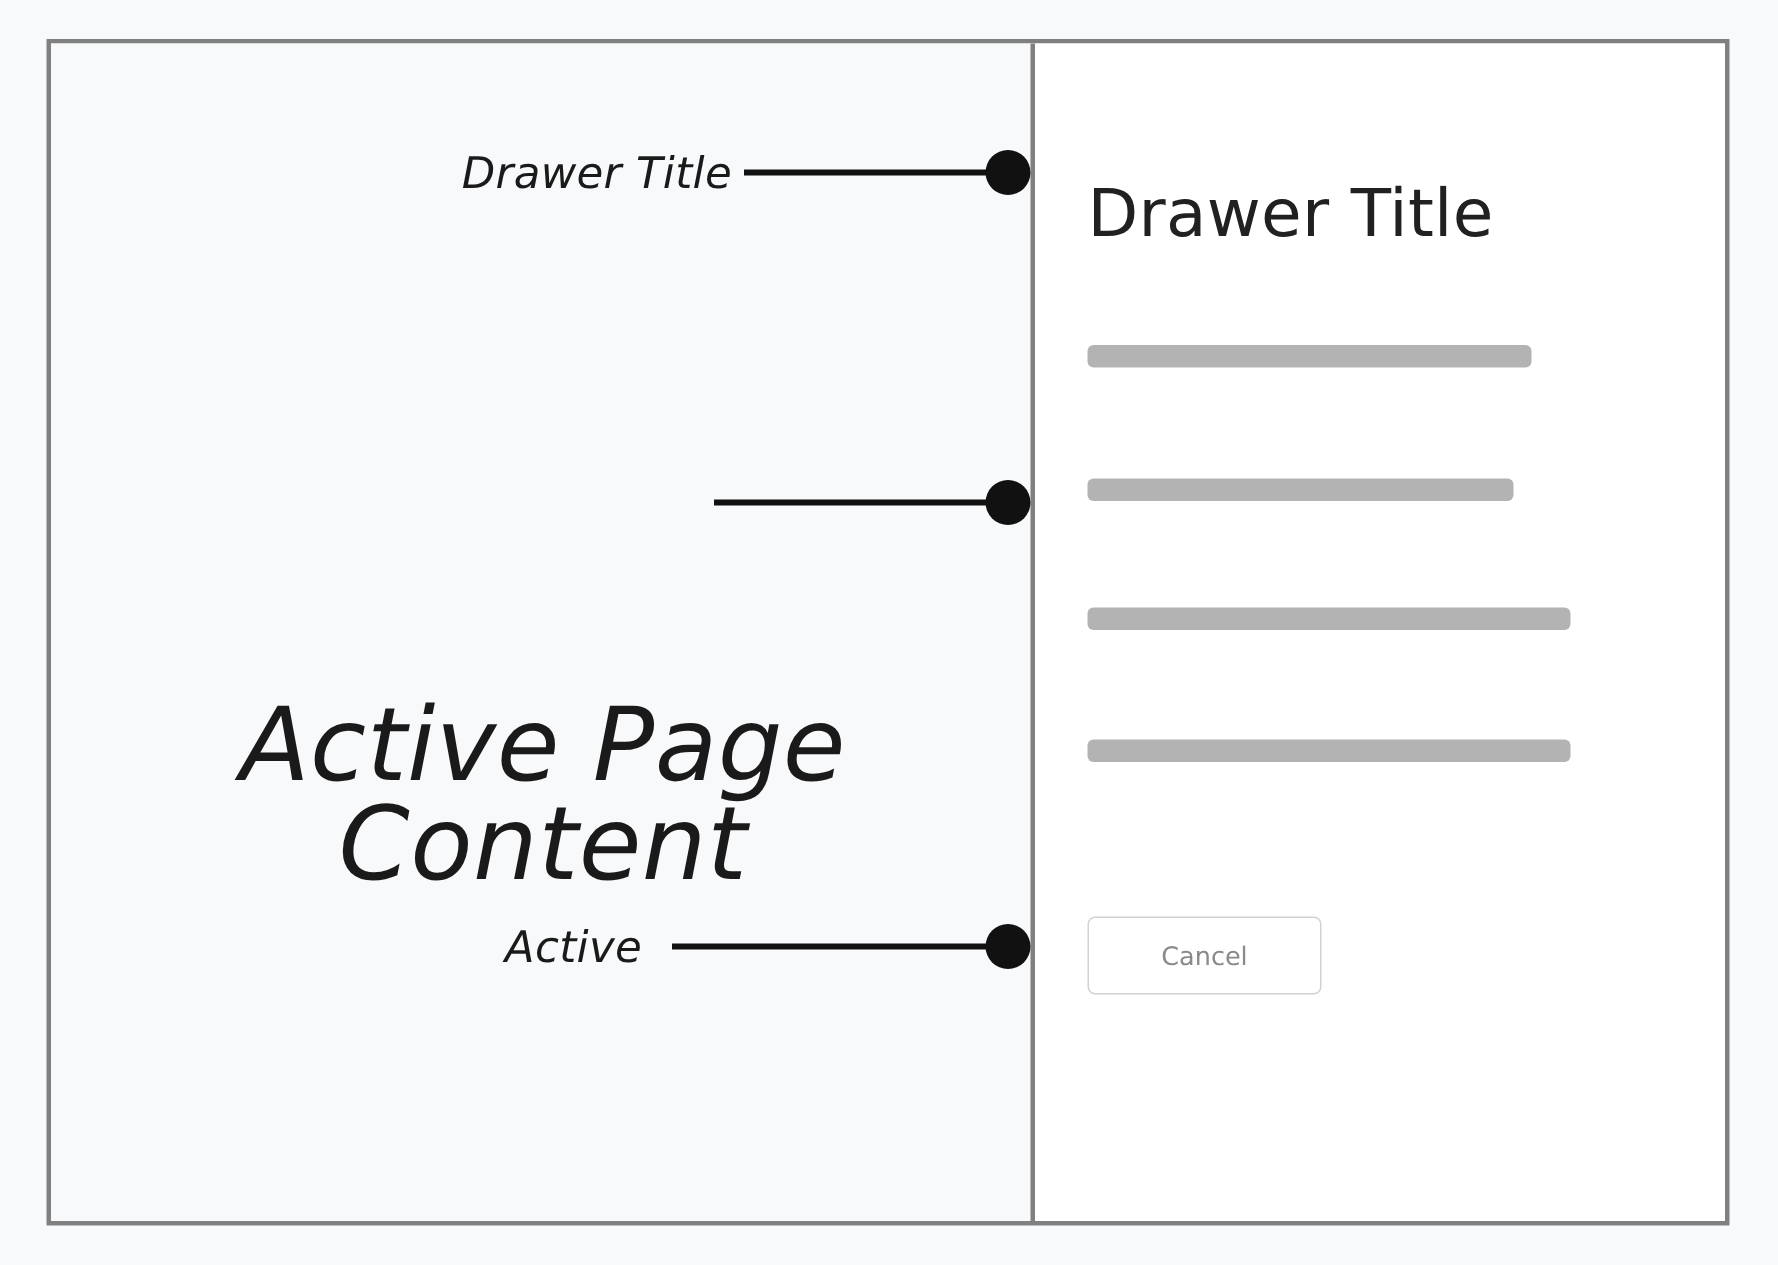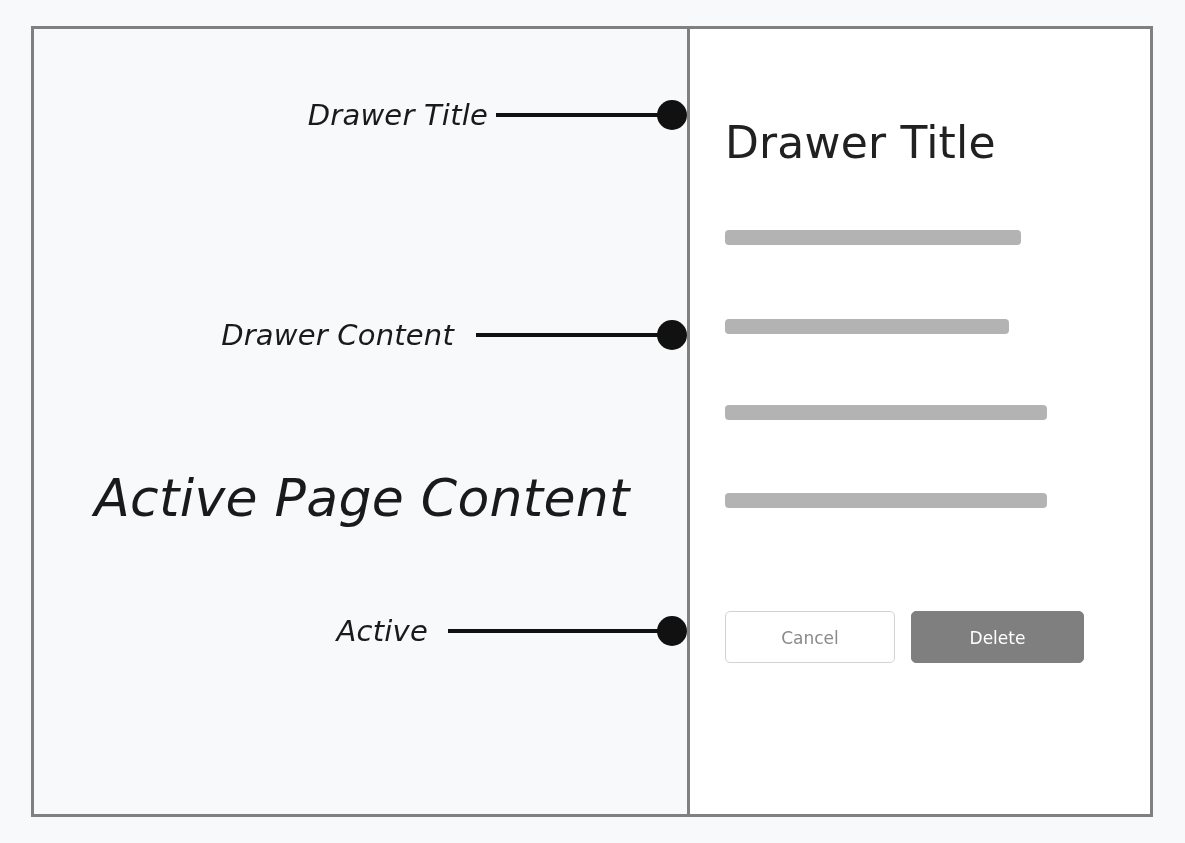--- a/index.html
+++ b/index.html
@@ -93,21 +93,21 @@
   #callout-actions .callout-line { width: 210px; margin-left: 20px; }
 
   
   .page-heading {
     position: absolute;
     left: 0;
     top: 436px;
     width: 656px;
     text-align: center;
     font-style: italic;
-    font-size: 52px;
+    font-size: 68px;
     line-height: 66px;
     color: #1a1a1a;
     letter-spacing: 0.3px;
   }
 
   
   .drawer-title {
     position: absolute;
     left: 35px;
     top: 86px;
@@ -144,21 +144,21 @@
     border-radius: 5px;
     font-size: 17px;
     line-height: 52px;
     text-align: center;
     box-sizing: border-box;
     font-family: "DejaVu Sans", "Liberation Sans", sans-serif;
     padding: 0;
     cursor: pointer;
   }
   .btn-cancel {
-    width: 170px;
+    width: 156px;
     background: #ffffff;
     border: 1px solid #d2d2d2;
     color: #8a8a8a;
   }
   .btn-delete {
     width: 173px;
     background: #7f7f7f;
     border: 1px solid #7f7f7f;
     color: #ffffff;
   }
@@ -178,34 +178,32 @@
 
       <div class="drawer-title">Drawer Title</div>
 
       <div class="skeleton-bar b1" style="width: 296px; background: rgb(179, 179, 179);"></div>
       <div class="skeleton-bar b2" style="width: 284px; background: rgb(179, 179, 179);"></div>
       <div class="skeleton-bar b3" style="width: 322px; background: rgb(179, 179, 179);"></div>
       <div class="skeleton-bar b4" style="width: 322px; background: rgb(179, 179, 179);"></div>
 
       <div class="drawer-actions">
         <button class="btn btn-cancel">Cancel</button>
-        <button class="btn btn-delete">Delete</button>
       </div>
 
     </div>
   </div>
 
   <div class="callout" id="callout-title">
     <span class="callout-label">Drawer Title</span>
     <span class="callout-line"></span>
     <span class="callout-dot"></span>
   </div>
 
   <div class="callout" id="callout-content">
-    <span class="callout-label">Drawer Content</span>
     <span class="callout-line"></span>
     <span class="callout-dot"></span>
   </div>
 
   <div class="callout" id="callout-actions">
     <span class="callout-label">Active</span>
     <span class="callout-line"></span>
     <span class="callout-dot"></span>
   </div>
 

